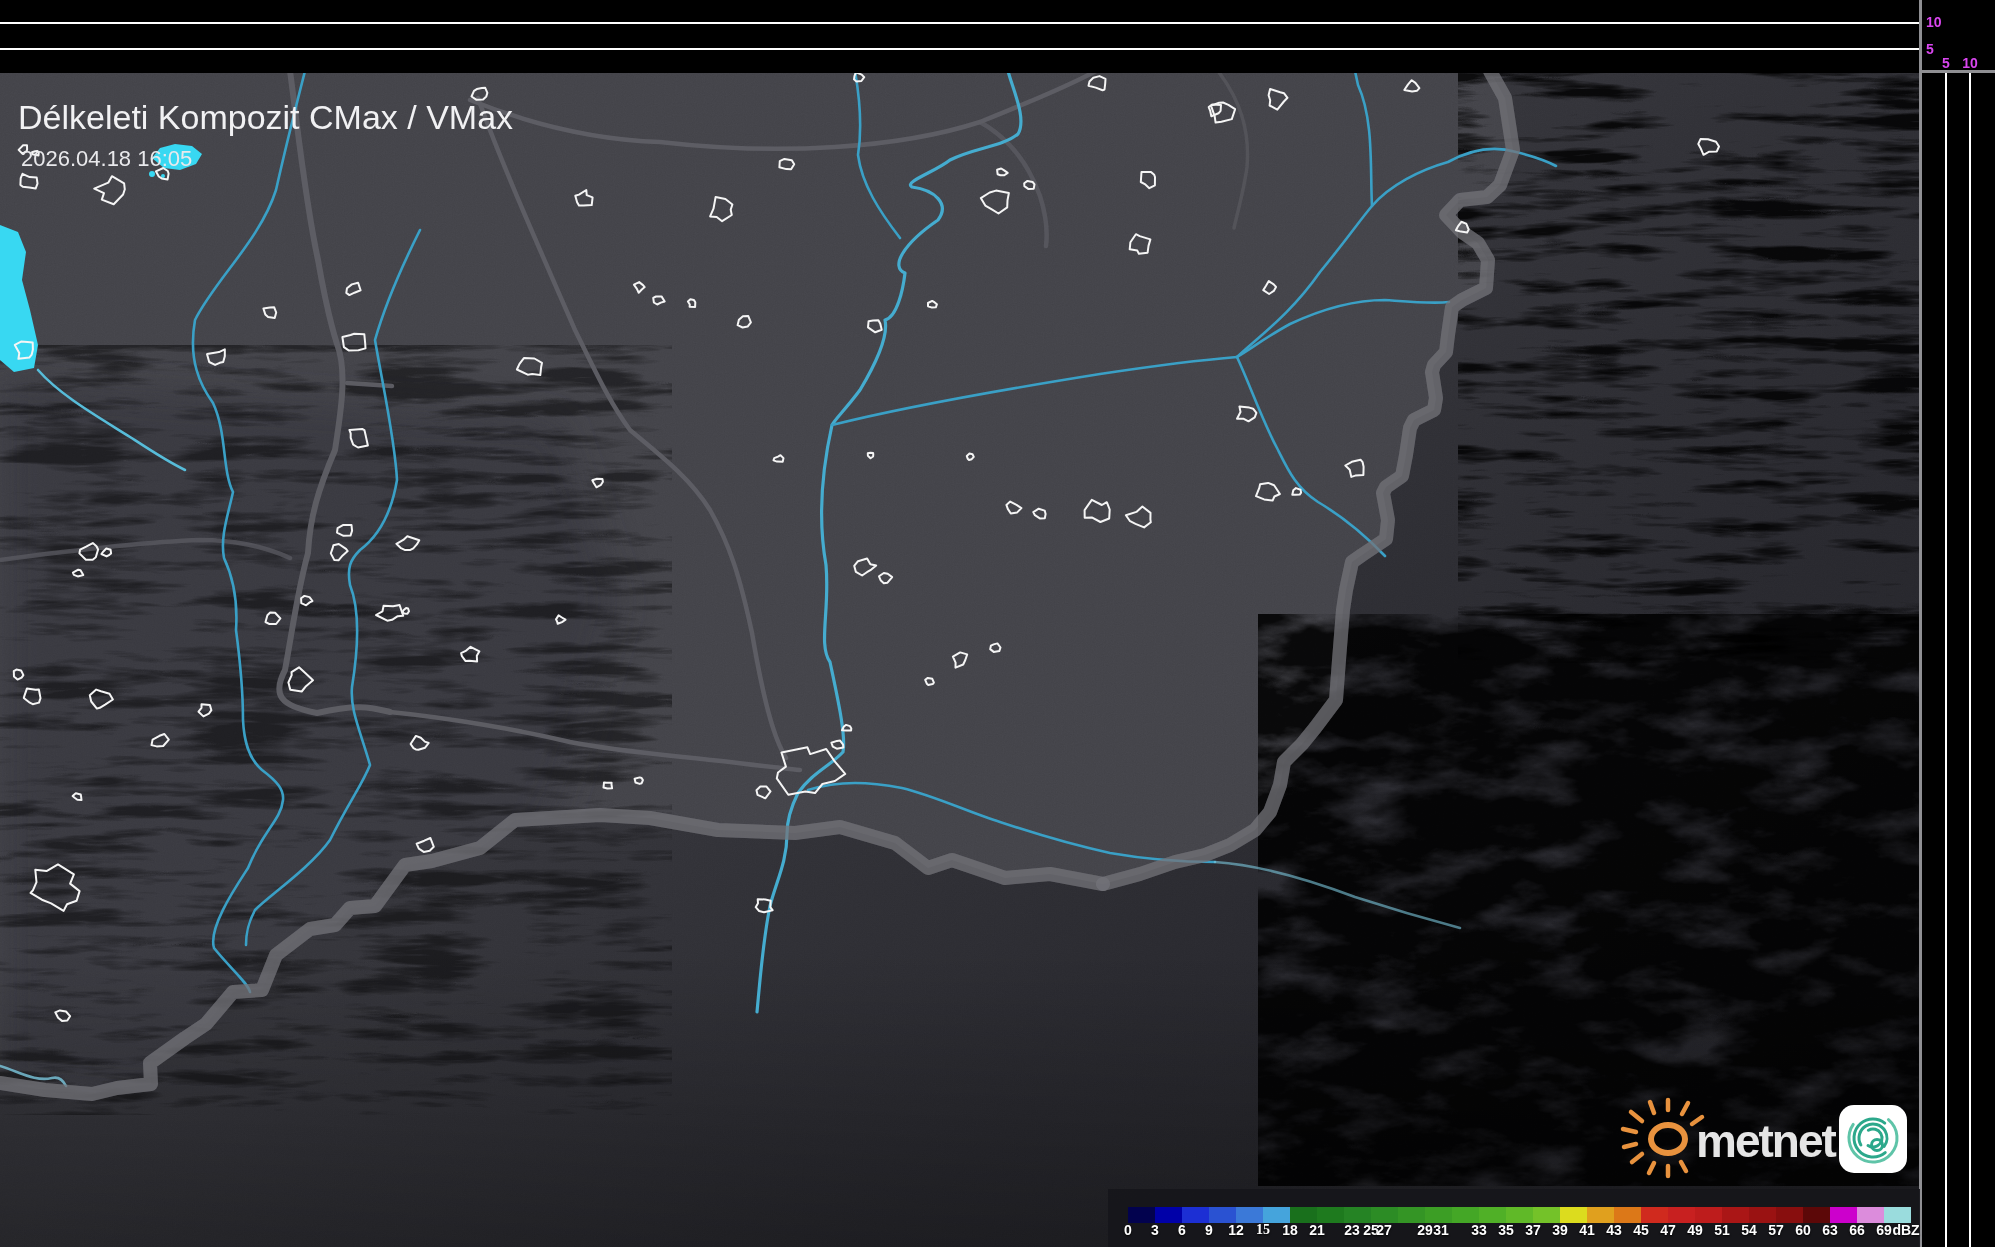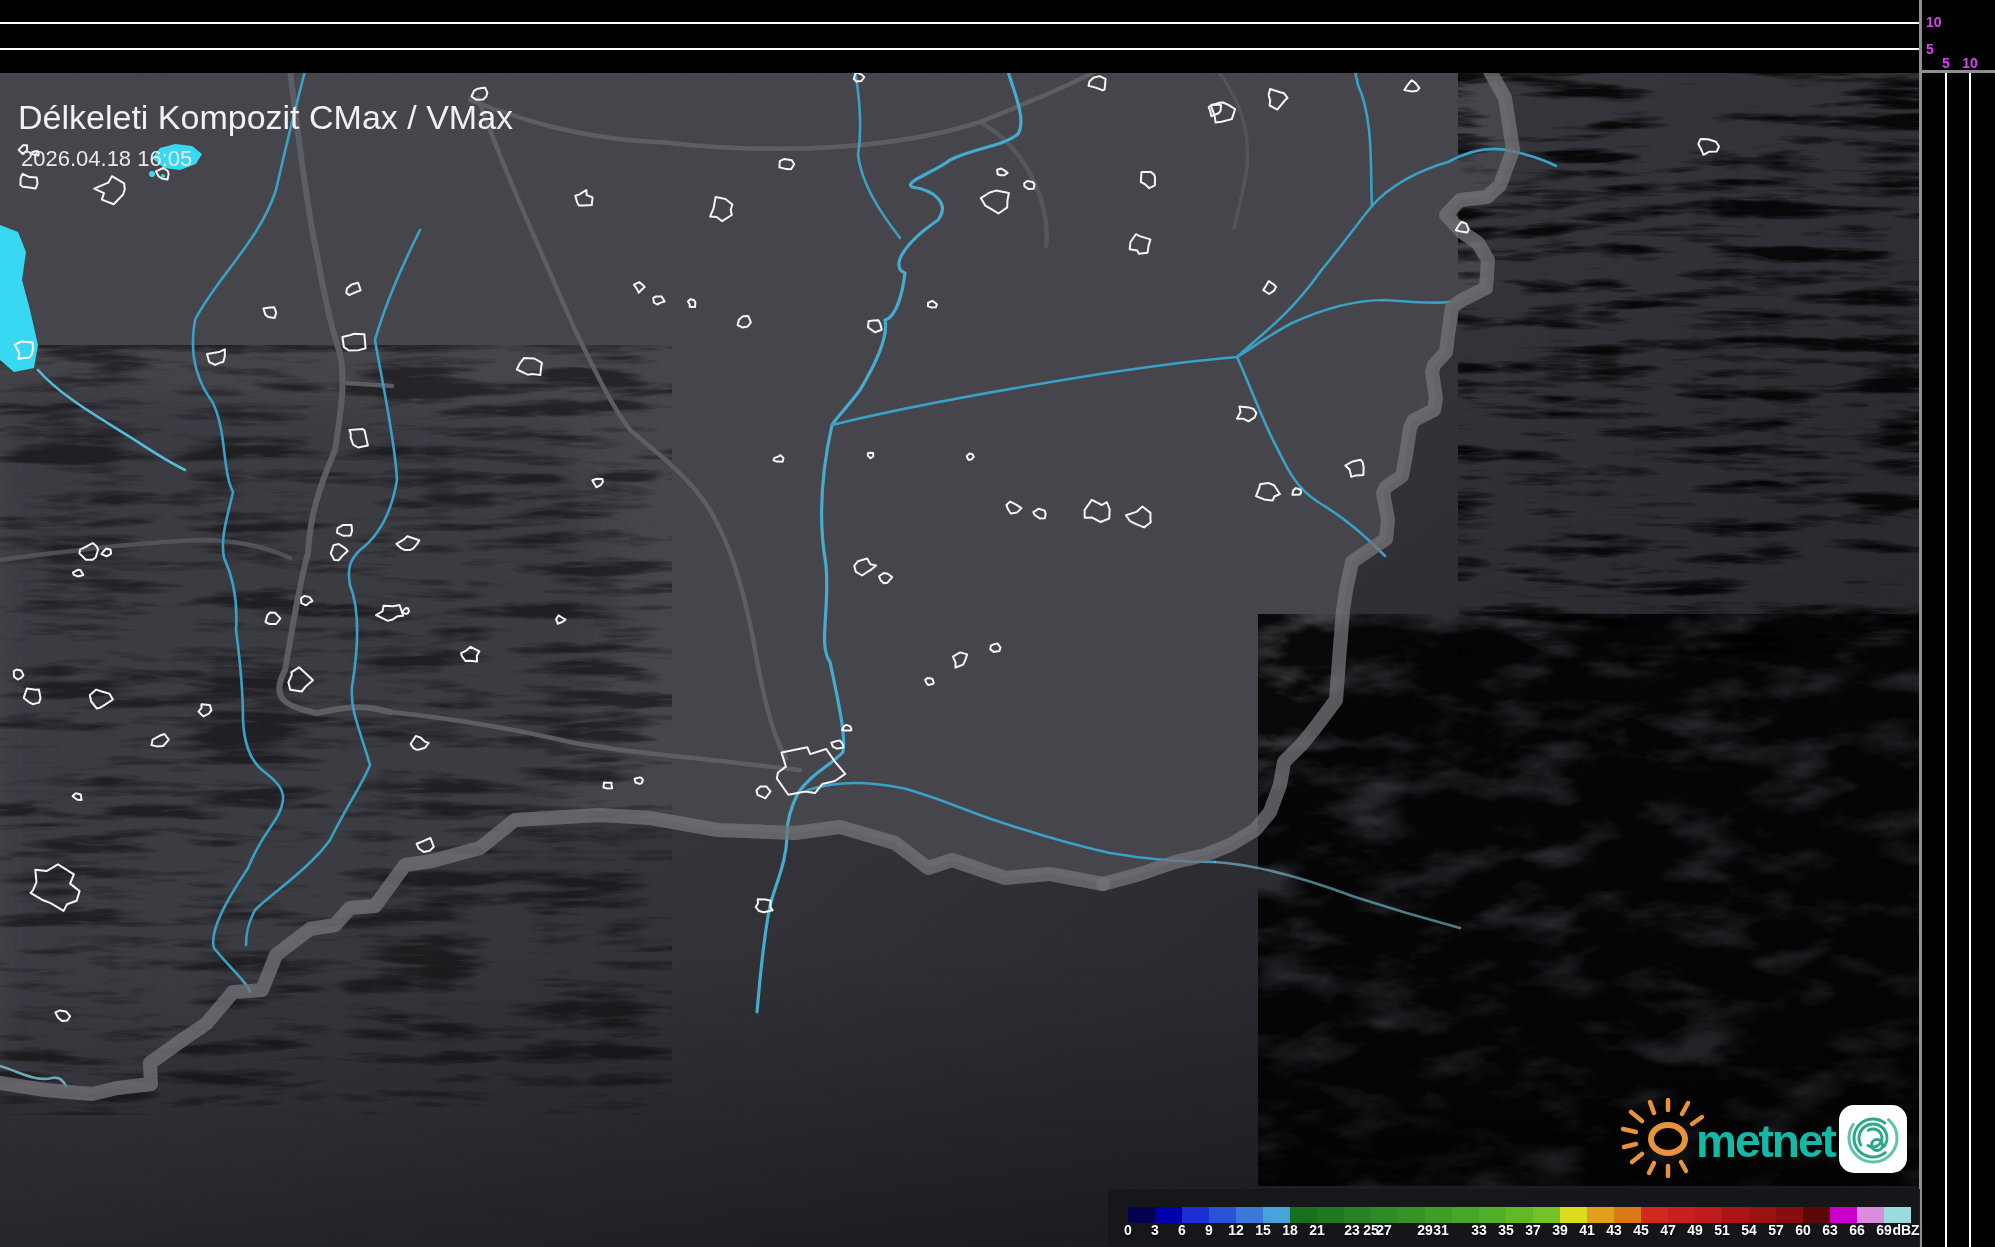--- a/index.html
+++ b/index.html
@@ -11,21 +11,21 @@
   .title{left:18px;top:98px;font-size:34px;letter-spacing:0;}
   .datetime{left:21px;top:146px;font-size:22px;color:#e9e9ec;}
   .axis-label{position:absolute;color:#d946ef;font-size:14px;font-weight:bold;}
   .legend{position:absolute;left:1108px;top:1189px;width:812px;height:58px;
           background:rgba(22,22,27,0.94);}
   .legend .cell{position:absolute;top:18px;width:27px;height:16px;}
   .legend .lab{position:absolute;top:33px;width:40px;text-align:center;color:#fff;
                font-size:14px;font-weight:bold;text-shadow:0 1px 2px #000;}
   .logo{position:absolute;left:1618px;top:1092px;width:302px;height:95px;cursor:pointer;}
   .logo-text{position:absolute;left:78px;top:22px;font-size:46px;font-weight:bold;
-             color:#14b8a6;letter-spacing:-2px;}
+             color:#e5e5e5;letter-spacing:-2px;}
 </style>
 </head>
 <body>
 
 <div class="stage">
 
   <svg class="map-svg" width="1995" height="1247" viewBox="0 0 1995 1247">
     <defs>
       <clipPath id="mapClip">
           <rect x="0" y="73" width="1919" height="1174"></rect>
@@ -233,21 +233,21 @@
       <div class="lab" style="left: 0px;">0</div>
       <div class="cell" style="left: 47px; background: rgb(0, 0, 168);"></div>
       <div class="lab" style="left: 27px;">3</div>
       <div class="cell" style="left: 74px; background: rgb(28, 47, 212);"></div>
       <div class="lab" style="left: 54px;">6</div>
       <div class="cell" style="left: 101px; background: rgb(42, 82, 210);"></div>
       <div class="lab" style="left: 81px;">9</div>
       <div class="cell" style="left: 128px; background: rgb(59, 121, 216);"></div>
       <div class="lab" style="left: 108px;">12</div>
       <div class="cell" style="left: 155px; background: rgb(69, 164, 220);"></div>
-      <div class="lab" style="left: 135px;">15</div>
+      <div class="lab" style="left: 135px; font-family: Liberation Serif, serif;">15</div>
       <div class="cell" style="left: 182px; background: rgb(25, 112, 28);"></div>
       <div class="lab" style="left: 162px;">18</div>
       <div class="cell" style="left: 209px; background: rgb(30, 122, 30);"></div>
       <div class="lab" style="left: 189px;">21</div>
       <div class="cell" style="left: 236px; background: rgb(37, 131, 36);"></div>
       <div class="lab" style="left: 216px; margin-left: 8px;">23</div>
       <div class="cell" style="left: 263px; background: rgb(44, 140, 37);"></div>
       <div class="lab" style="left: 243px;">25</div>
       <div class="cell" style="left: 290px; background: rgb(52, 149, 37);"></div>
       <div class="lab" style="left: 256px;">27</div>

